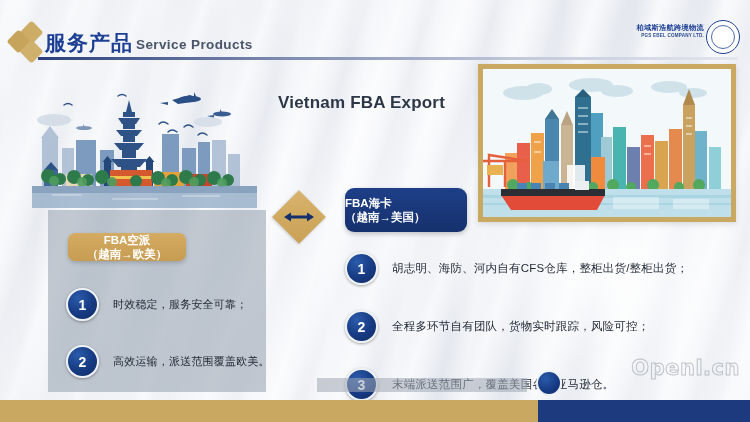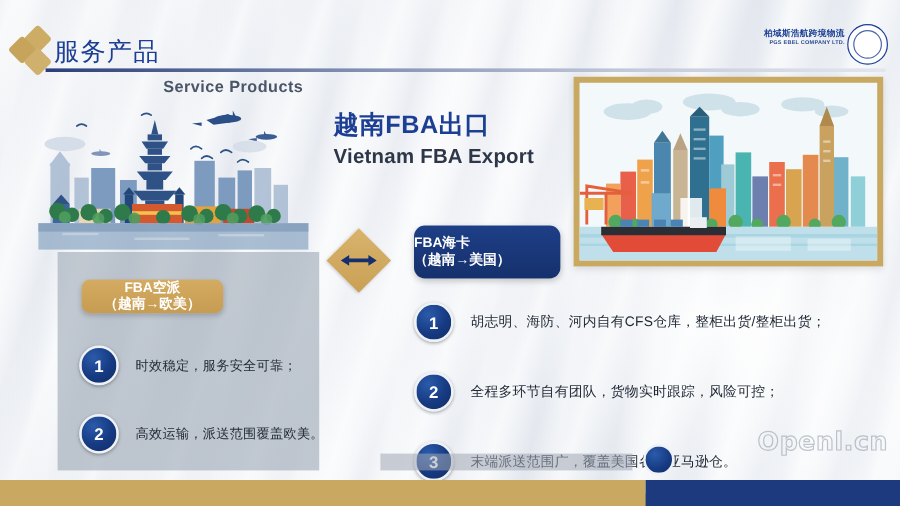--- a/index.html
+++ b/index.html
@@ -41,22 +41,22 @@
     pointer-events:none;
   }
 
   
   .header{position:absolute;left:0;top:0;width:750px;height:70px;}
   .logo-mark{position:absolute;left:10px;top:24px;width:44px;height:38px;}
   .dm{position:absolute;width:17px;height:17px;background:#c9a961;border-radius:3px;transform:rotate(45deg);}
   .dm.a{left:13px;top:0px;background:#cdad66;}
   .dm.b{left:0px;top:9px;background:#c6a45c;}
   .dm.c{left:13px;top:19px;background:#cfb06c;}
-  .hdr-cn{position:absolute;left:45px;top:29px;font-size:21px;font-weight:normal;color:#1c3f94;letter-spacing:1px;}
-  .hdr-en{position:absolute;left:136px;top:37px;font-size:13.5px;font-weight:bold;color:#4a5568;letter-spacing:.4px;margin-top:28px;}
+  .hdr-cn{position:absolute;left:45px;top:29px;font-size:21px;font-weight:bold;color:#1c3f94;letter-spacing:1px;}
+  .hdr-en{position:absolute;left:136px;top:37px;font-size:13.5px;font-weight:bold;color:#4a5568;letter-spacing:.4px;}
   .hdr-rule{position:absolute;left:38px;top:57px;width:700px;height:2.5px;
     background:linear-gradient(90deg,#2a3f7a 0%,#7d8bb0 35%,#c3cada 70%,#e2e6ee 100%);}
   .brand{position:absolute;right:10px;top:22px;width:140px;height:34px;}
   .brand-cn{position:absolute;right:36px;top:1px;font-size:7.2px;font-weight:bold;color:#1c3f94;letter-spacing:.3px;white-space:nowrap;}
   .brand-en{position:absolute;right:36px;top:11px;font-size:4.6px;font-weight:bold;color:#2b4b8f;letter-spacing:.2px;white-space:nowrap;}
   .brand-seal{position:absolute;right:0px;top:-2px;width:32px;height:32px;border-radius:50%;
     border:1.4px solid #1c3f94;background:#fff;}
   .brand-seal:after{content:"";position:absolute;left:4px;top:4px;right:4px;bottom:4px;border-radius:50%;border:.8px solid #4a68a8;}
 
   
@@ -347,21 +347,20 @@
       </g>
 
       <g fill="#ffffff" opacity=".35">
         <rect x="130" y="128" width="46" height="12"></rect>
         <rect x="190" y="130" width="36" height="10"></rect>
       </g>
     </svg>
   </div>
 
   <div class="title-block">
-    <div class="title-cn">越南FBA出口</div>
     <div class="title-en">Vietnam FBA Export</div>
   </div>
 
   <div class="panel-left"></div>
 
   <div class="badge-gold">
     <span class="badge-l1">FBA空派</span>
     <span class="badge-l2">（越南→欧美）</span>
   </div>
 

